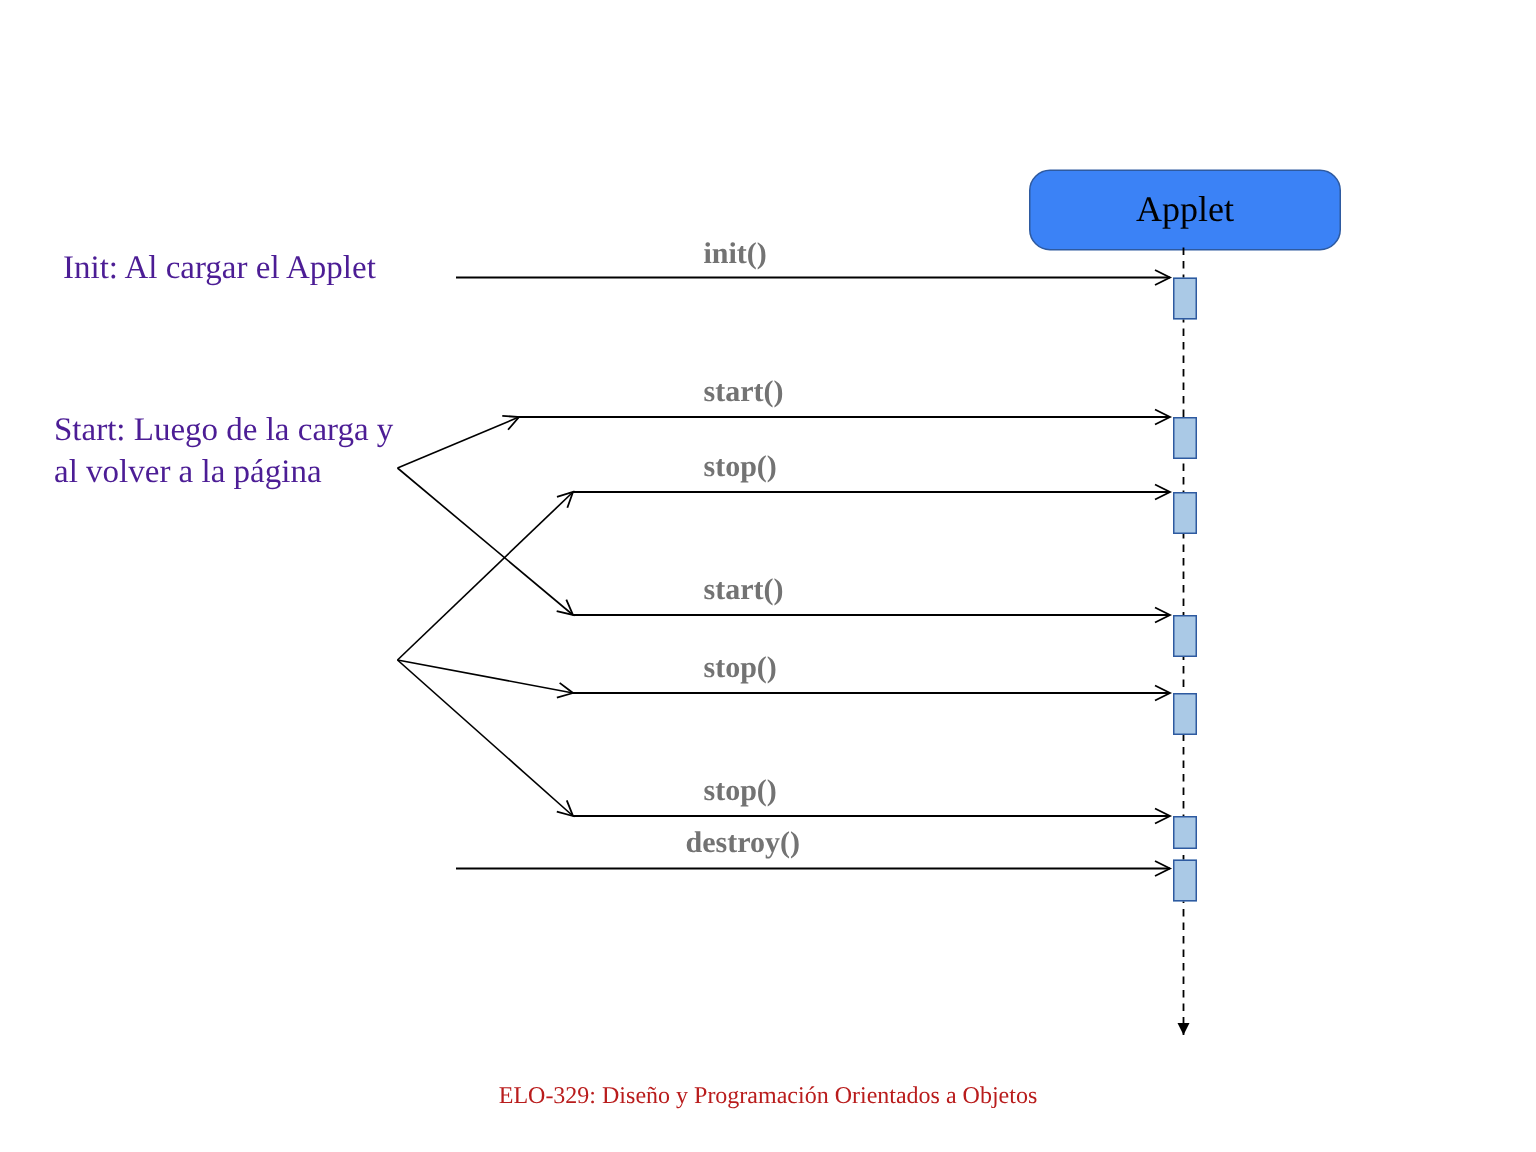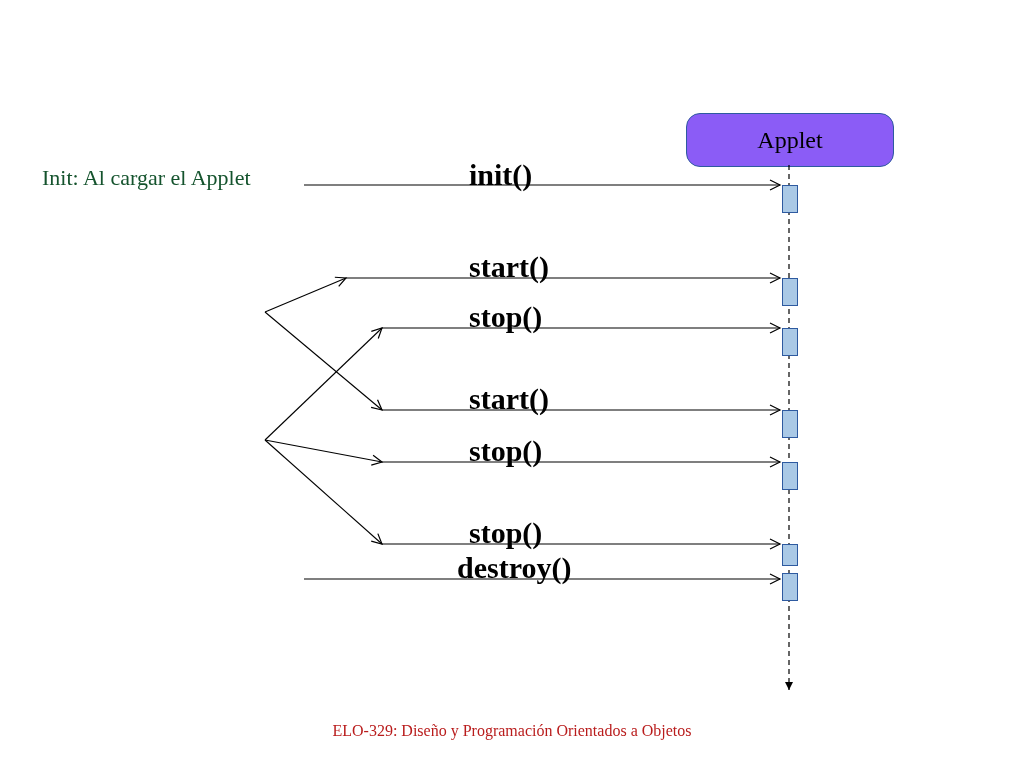--- a/index.html
+++ b/index.html
@@ -23,40 +23,40 @@
     width: 1024px;
     text-align: center;
     font-size: 40px;
     color: #0d1c9d;
     font-family: "Times New Roman", Times, serif;
   }
   .desc {
     position: absolute;
     font-size: 22px;
     line-height: 1.25;
-    color: #14532d;
+    color: #4c1d95;
   }
   .msglabel {
     position: absolute;
-    font-size: 30px;
+    font-size: 20px;
     font-weight: bold;
-    color: #000000;
+    color: #737373;
   }
   .footer {
     position: absolute;
     bottom: 28px;
     left: 0;
     width: 1024px;
     text-align: center;
     font-size: 16px;
     color: #b91c1c;
   }
   .applet-box {
     position: absolute;
-    background: #8b5cf6;
+    background: #3b82f6;
     border: 1.5px solid #2e5aa0;
     border-radius: 14px;
     text-align: center;
     font-size: 24px;
     color: #000;
     display: flex;
     align-items: center;
     justify-content: center;
   }
   .activation {
@@ -129,15 +129,16 @@
 
   <div class="msglabel" style="left:469px; top:158px;">init()</div>
   <div class="msglabel" style="left:469px; top:250px;">start()</div>
   <div class="msglabel" style="left:469px; top:300px;">stop()</div>
   <div class="msglabel" style="left:469px; top:382px;">start()</div>
   <div class="msglabel" style="left:469px; top:434px;">stop()</div>
   <div class="msglabel" style="left:469px; top:516px;">stop()</div>
   <div class="msglabel" style="left:457px; top:551px;">destroy()</div>
 
   <div class="desc" style="left:42px; top:164px; width:260px;">Init: Al cargar el Applet</div>
+  <div class="desc" style="left:36px; top:272px; width:230px;">Start: Luego de la carga y al volver a la página</div>
 
   <div class="footer">ELO-329: Diseño y Programación Orientados a Objetos</div>
 </div>
 
 </body></html>

